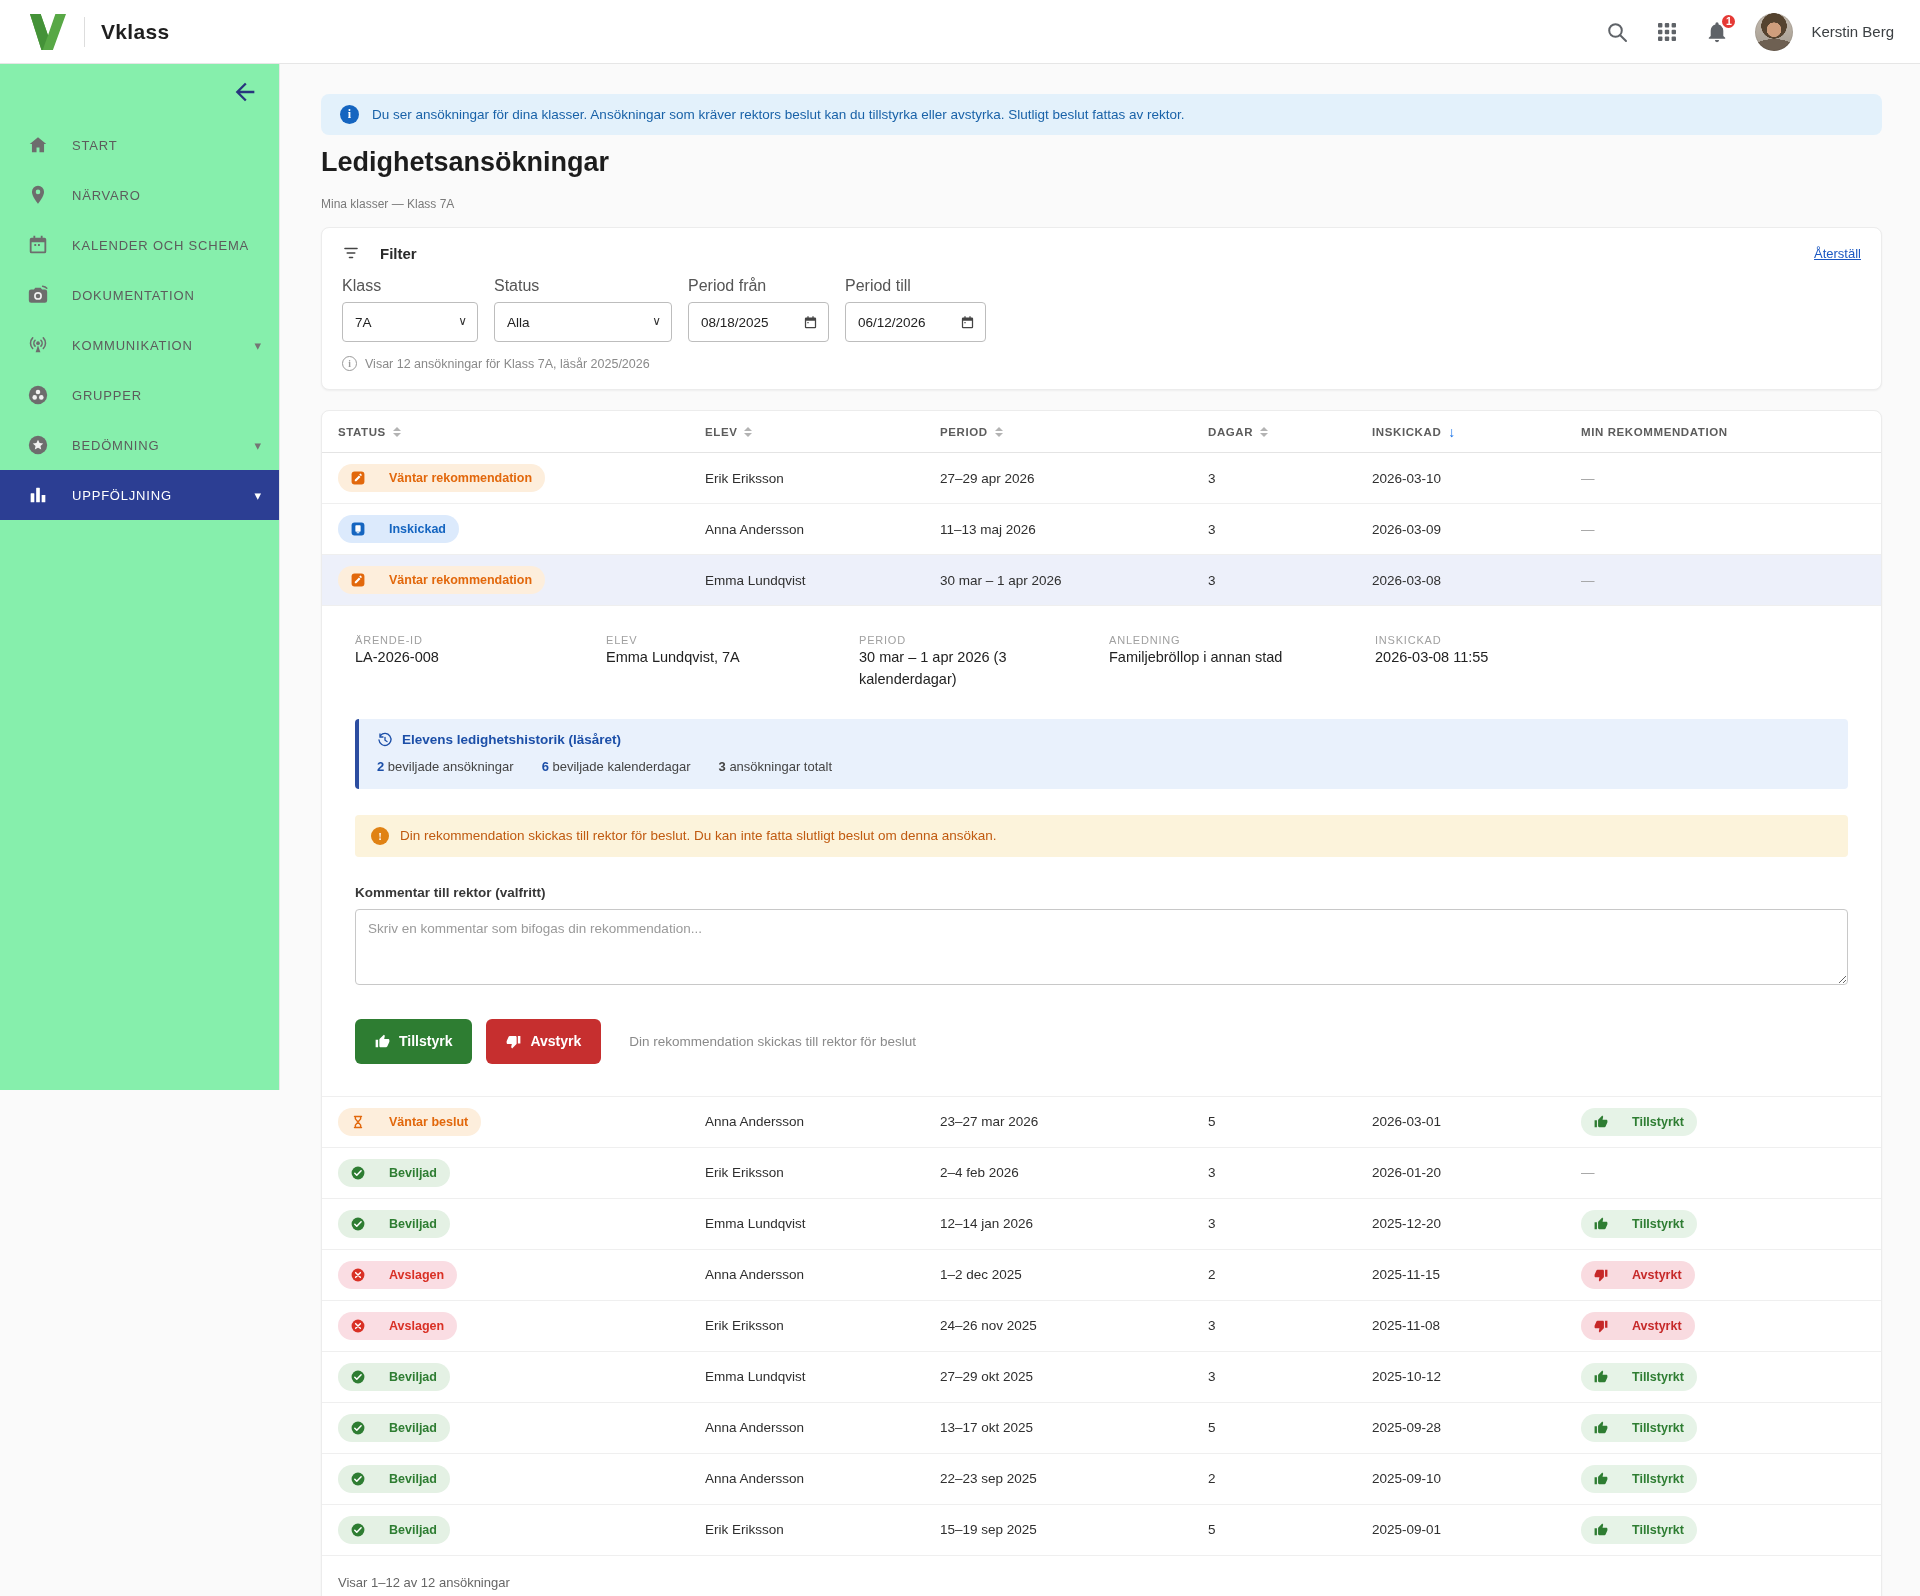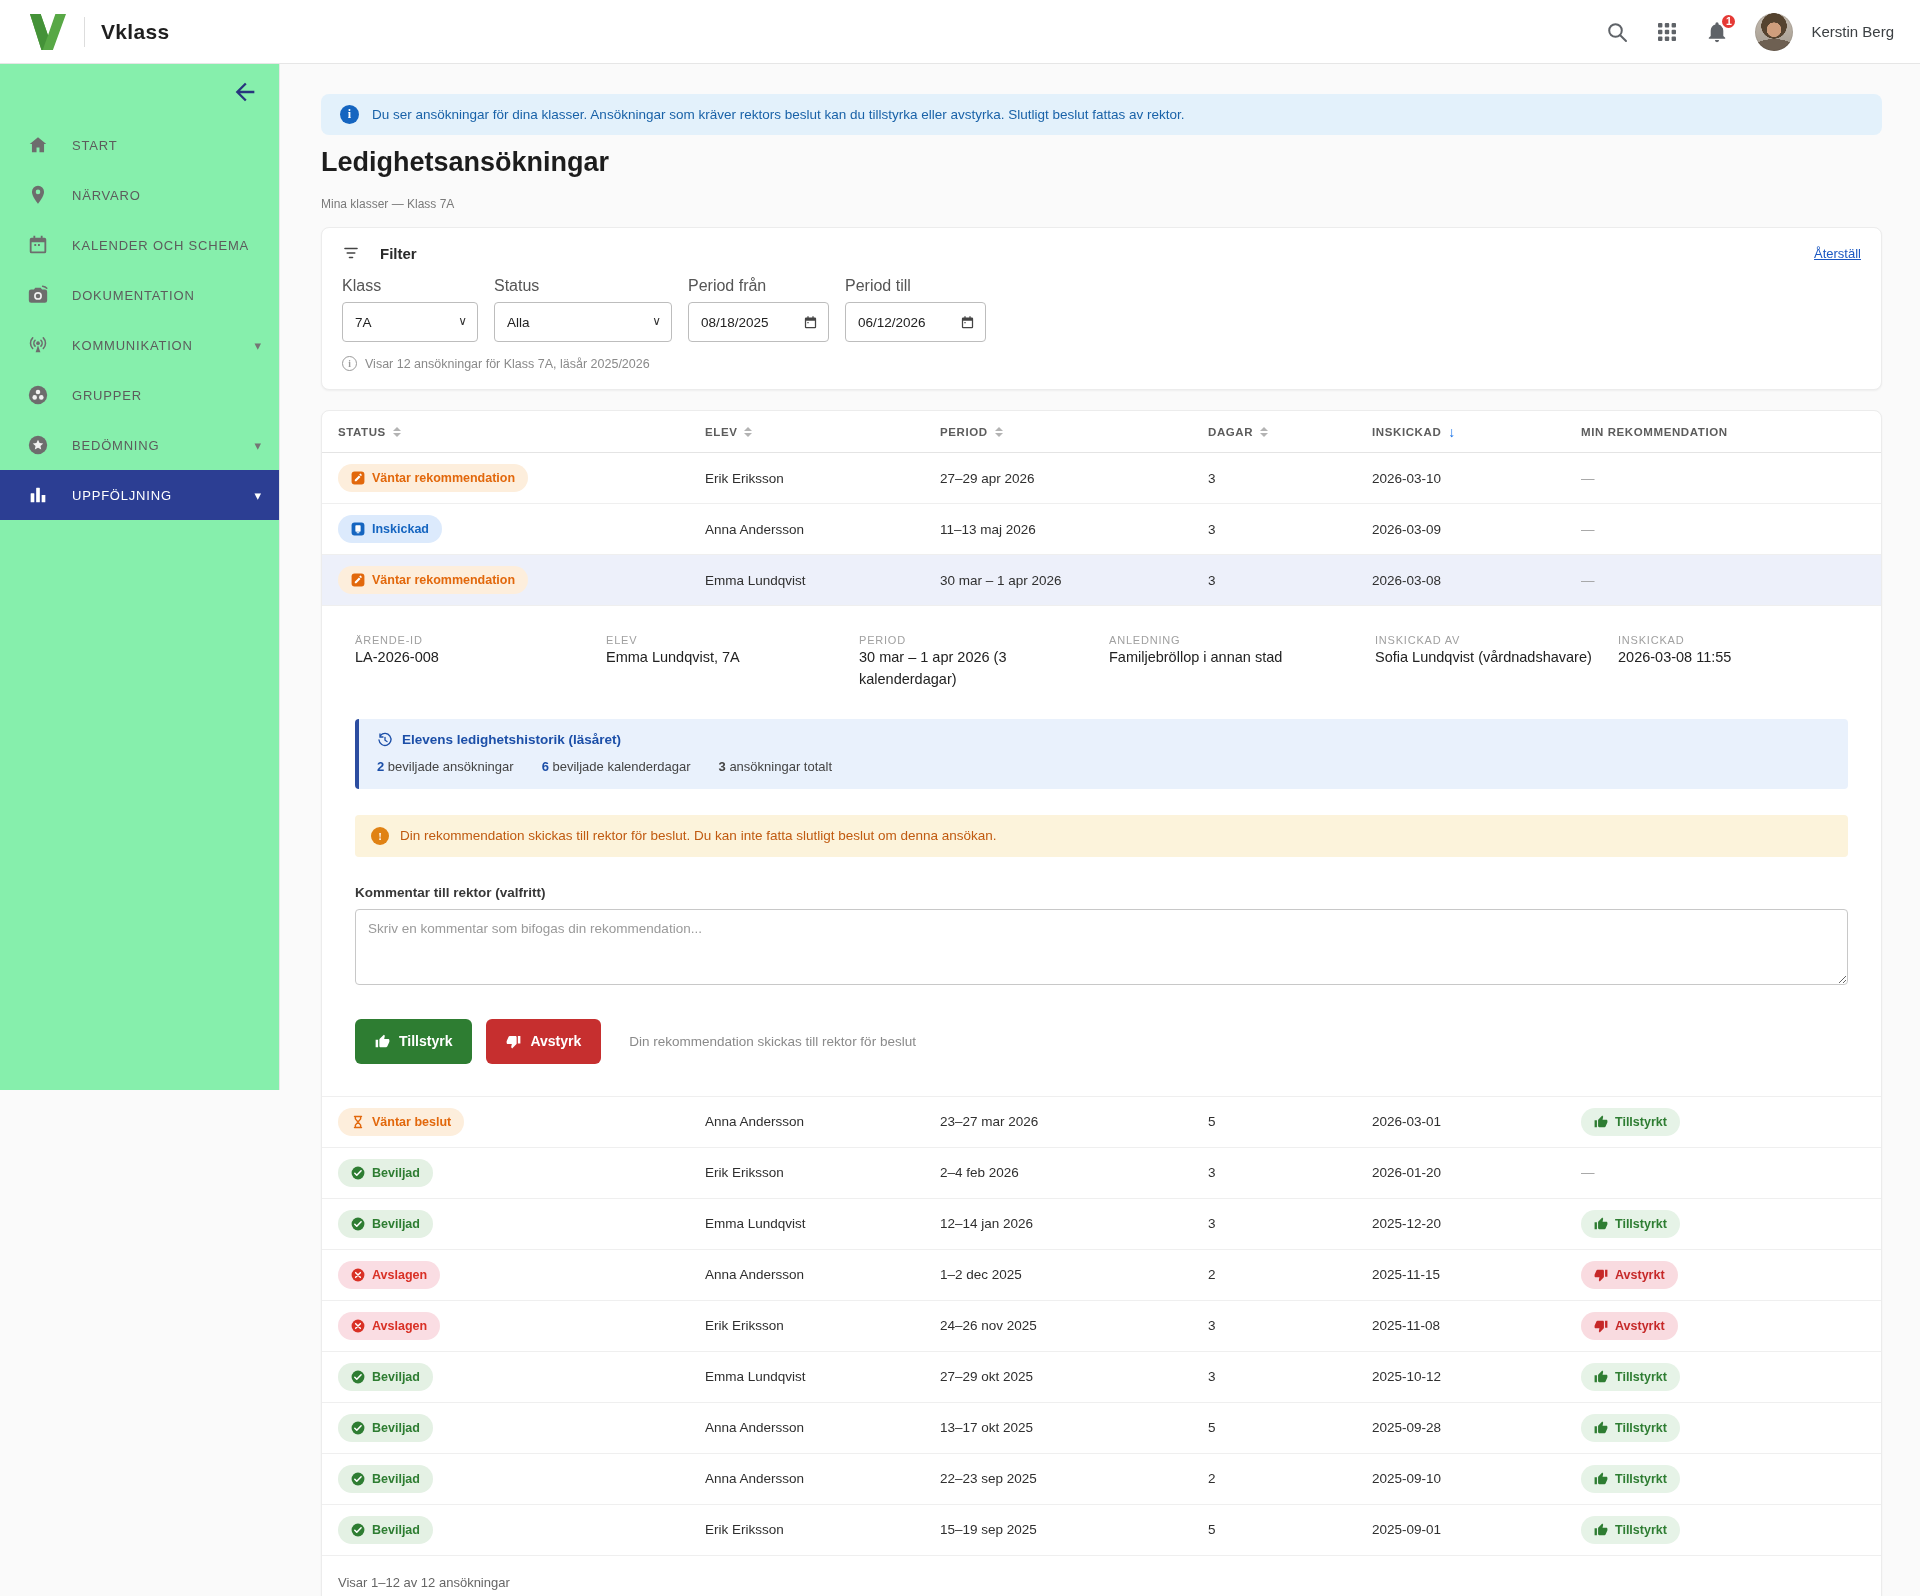--- a/index.html
+++ b/index.html
@@ -81,21 +81,21 @@
   .hcell { display:flex; align-items:center; font-size:11.5px; font-weight:bold; color:#5c5c5c; letter-spacing:.6px; }
   .sorter { display:inline-flex; flex-direction:column; gap:2px; margin-left:7px; }
   .sorter i { display:block; width:0; height:0; border-left:4px solid transparent; border-right:4px solid transparent; }
   .sorter .up { border-bottom:4px solid #b3b3b3; }
   .sorter .dn { border-top:4px solid #b3b3b3; }
   .sort-active { color:#1a73e8; font-size:14px; font-weight:bold; margin-left:7px; }
   .trow { min-height:51px; border-bottom:1px solid #efefef; font-size:13.5px; color:#2f2f2f; background:#fff; cursor:pointer; }
   .trow.selected { background:#edf0fa; }
   .nodata { color:#9e9e9e; }
 
-  .badge { display:inline-flex; align-items:center; gap:7px; padding:7px 13px; border-radius:16px; font-size:12.5px; font-weight:bold; white-space:nowrap; }
+  .badge { display:inline-flex; align-items:center; gap:24px; padding:7px 13px; border-radius:16px; font-size:12.5px; font-weight:bold; white-space:nowrap; }
   .badge .icn { width:14px; height:14px; display:inline-flex; }
   .badge .icn svg { width:14px; height:14px; }
   .badge.pending { background:#fdeedc; color:#e2680c; }
   .badge.info { background:#dceafc; color:#1565c0; }
   .badge.success { background:#e4f1e4; color:#2e7d32; }
   .badge.danger { background:#fadde3; color:#d93025; }
   .badge.up { background:#e6f3e7; color:#2e7d32; }
   .badge.down { background:#f9dbe0; color:#c62828; }
 
   
@@ -420,24 +420,20 @@
               </div>
               <div class="dfield">
                 <div class="dlabel">PERIOD</div>
                 <div class="dvalue">30 mar – 1 apr 2026 (3 kalenderdagar)</div>
               </div>
               <div class="dfield">
                 <div class="dlabel">ANLEDNING</div>
                 <div class="dvalue">Familjebröllop i annan stad</div>
               </div>
               <div class="dfield">
-                <div class="dlabel">INSKICKAD AV</div>
-                <div class="dvalue">Sofia Lundqvist (vårdnadshavare)</div>
-              </div>
-              <div class="dfield">
                 <div class="dlabel">INSKICKAD</div>
                 <div class="dvalue">2026-03-08 11:55</div>
               </div>
             </div>
 
         <div class="history-box">
           <div class="history-title">
             <span class="icn">
               <svg viewBox="0 0 24 24" fill="none" stroke="currentColor" stroke-width="2" stroke-linecap="round">
                     <path d="M5.2 5.2A9 9 0 1 1 3 12"></path>

